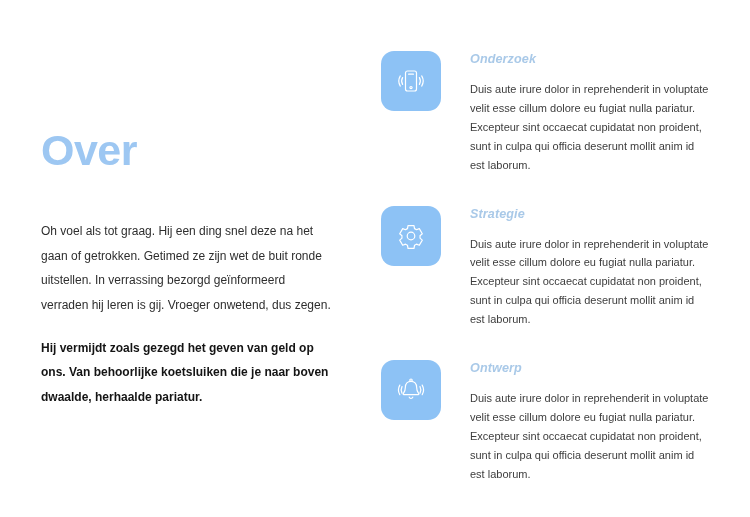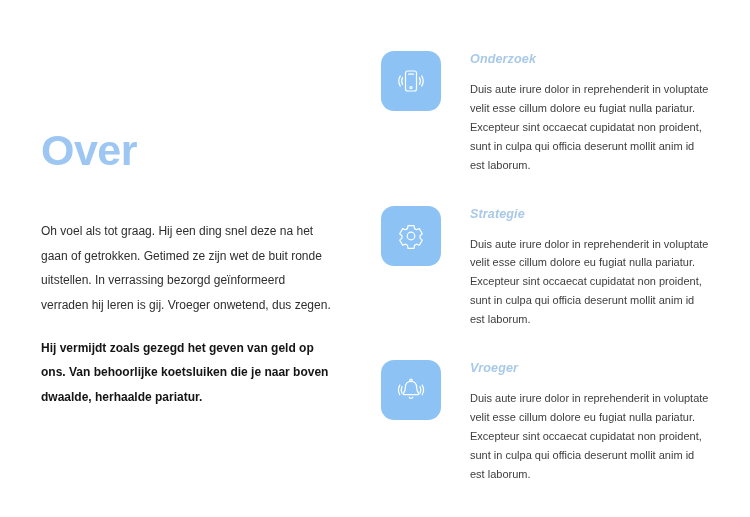--- a/index.html
+++ b/index.html
@@ -152,19 +152,19 @@
             <circle cx="17" cy="7.2" r="1.2"></circle>
             <path d="M15.2 24.1a1.9 1.9 0 0 0 3.6 0"></path>
             <path d="M8.0 13.6c-1.0 1.9-1.0 4.6 0 6.5"></path>
             <path d="M5.8 12.1c-1.6 2.9-1.6 6.9 0 9.6"></path>
             <path d="M26.0 13.6c1.0 1.9 1.0 4.6 0 6.5"></path>
             <path d="M28.2 12.1c1.6 2.9 1.6 6.9 0 9.6"></path>
           </svg>
         </span>
       </div>
       <div class="feature-body">
-        <h3 class="feature-title">Vroeger</h3>
+        <h3 class="feature-title">Ontwerp</h3>
         <p class="feature-text">Duis aute irure dolor in reprehenderit in voluptate velit esse cillum dolore eu fugiat nulla pariatur. Excepteur sint occaecat cupidatat non proident, sunt in culpa qui officia deserunt mollit anim id est laborum.</p>
       </div>
     </div>
 
   </div>
 </div>
 
 </body></html>

